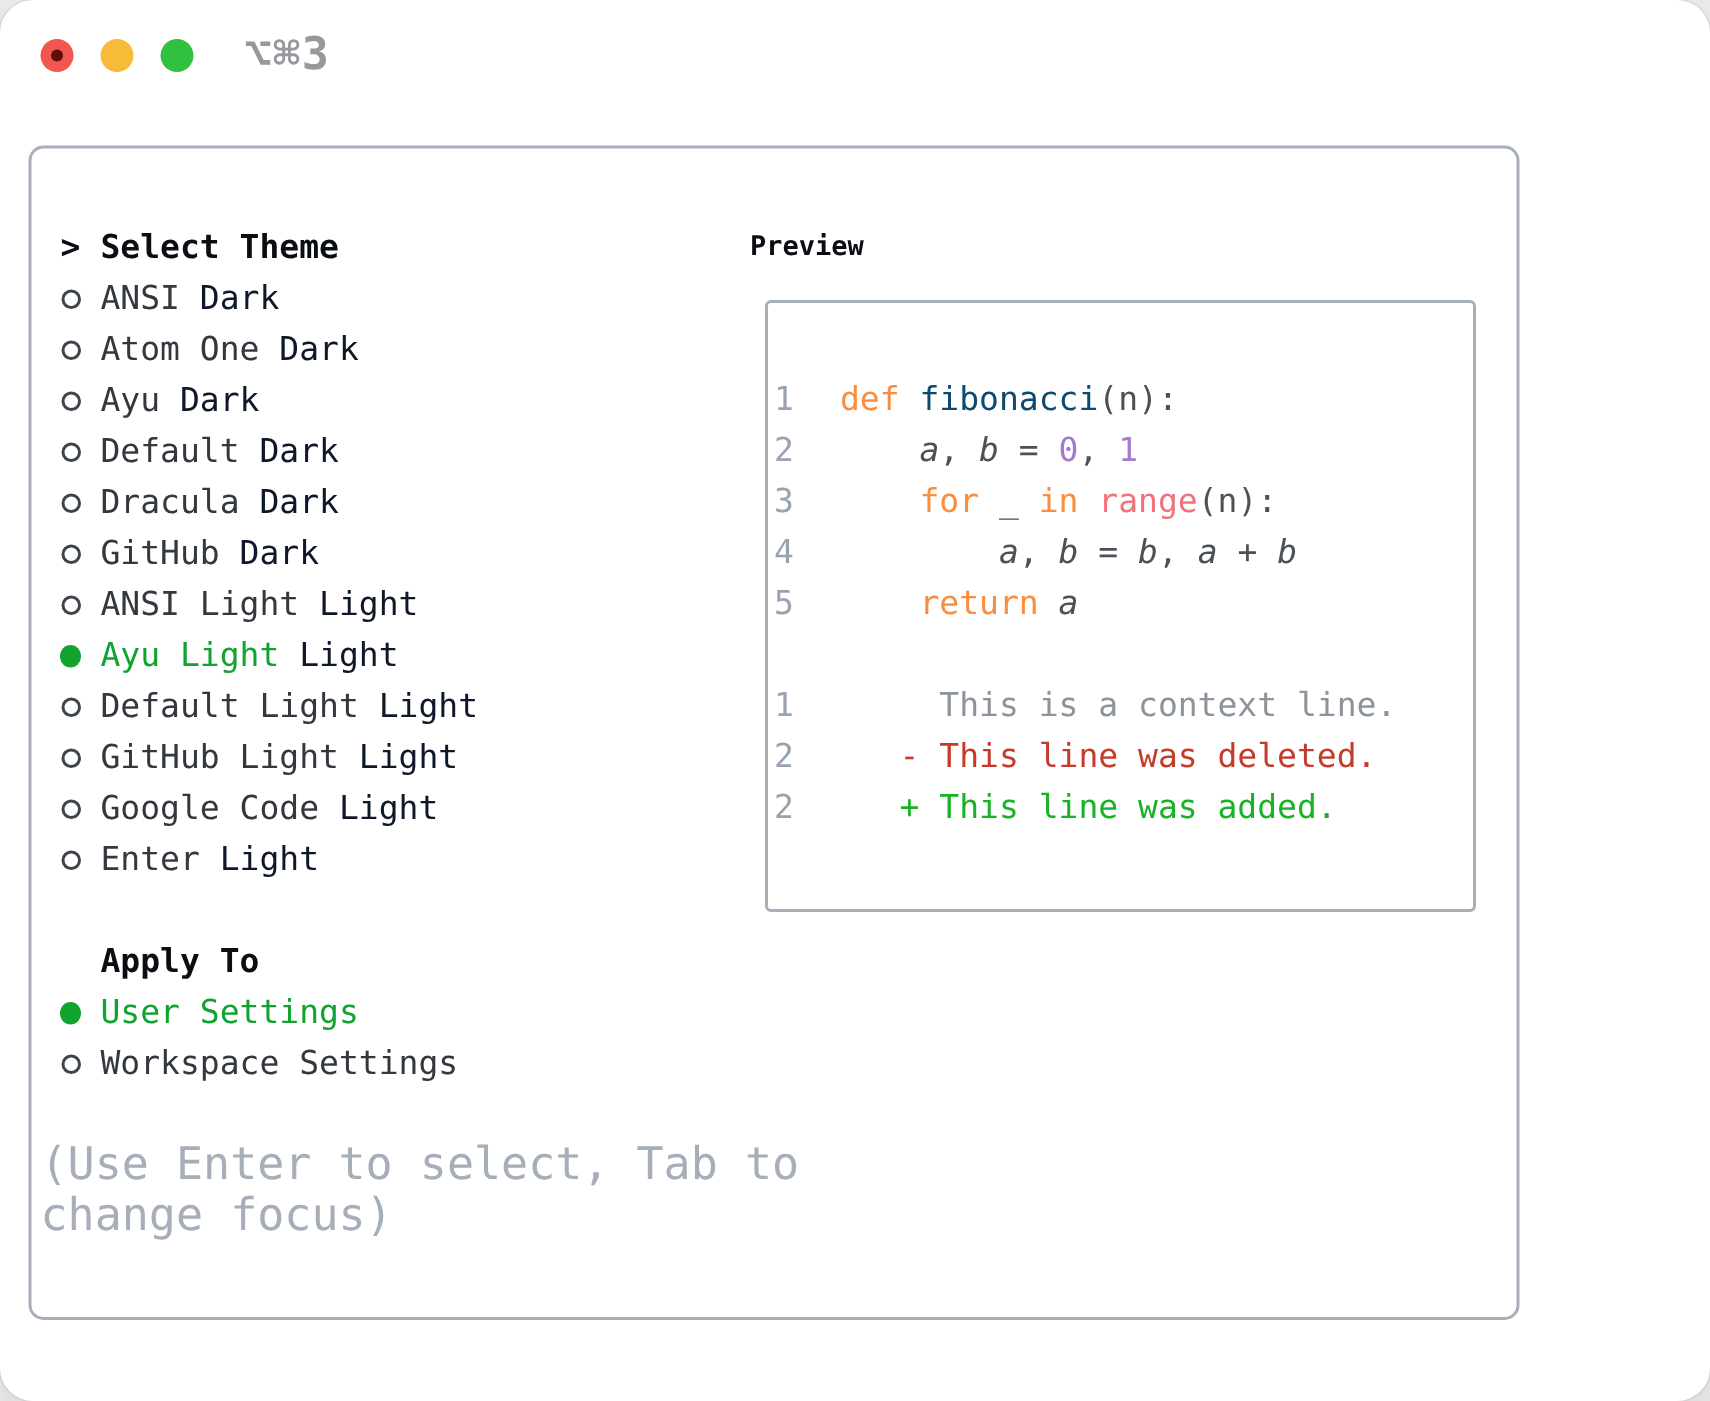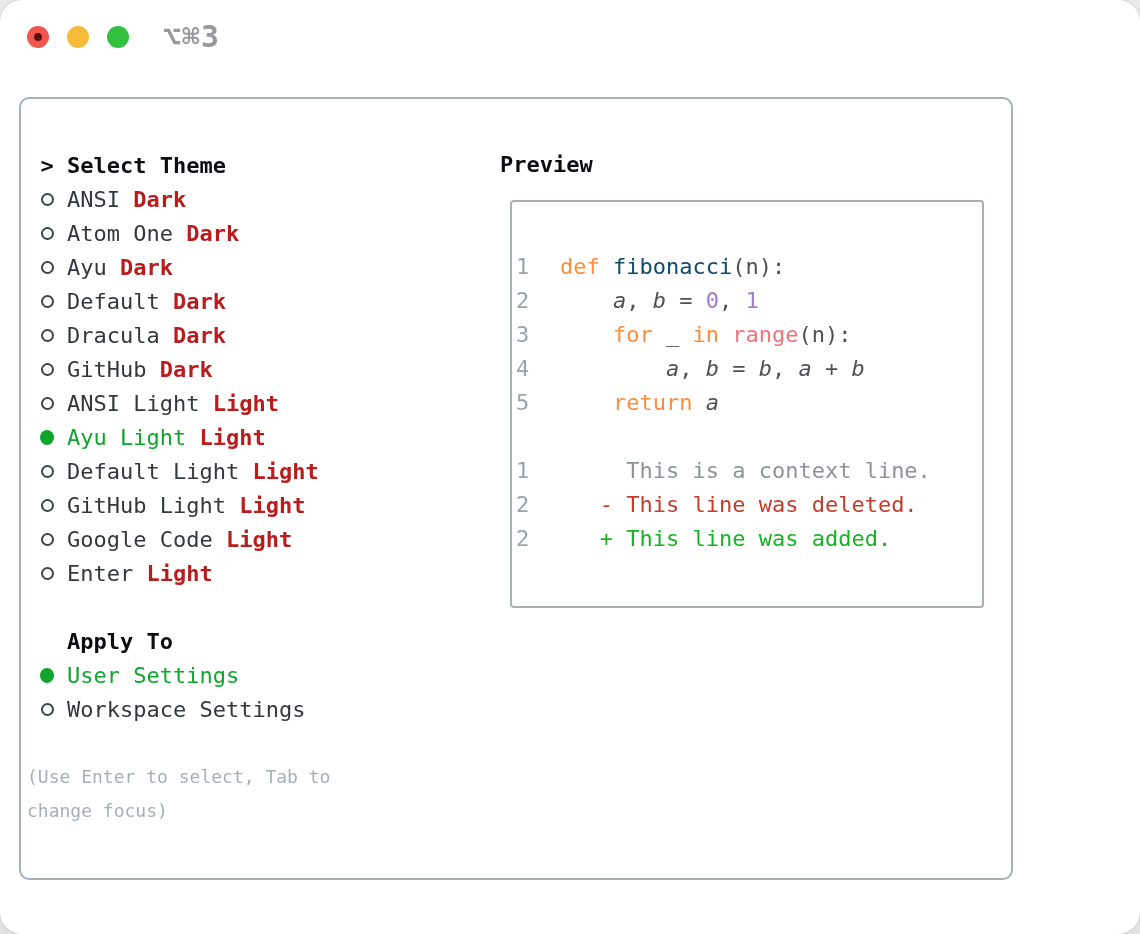--- a/index.html
+++ b/index.html
@@ -34,27 +34,27 @@
   
   .left-col { position:absolute; left:27px; top:148px; font-size:22px; }
   .row { display:flex; align-items:center; height:34px; white-space:pre; }
   .row.indented { padding-left:13px; }
   .marker-slot { width:14px; height:34px; display:flex; align-items:center; justify-content:center; margin-right:13px; flex:none; }
   .prompt { font-weight:bold; color:#0a0d12; }
   .ring { width:13px; height:13px; border:2px solid #3e444b; border-radius:50%; }
   .dot { width:15px; height:15px; background:#10a42f; border-radius:50%; }
   .hdr { font-weight:bold; color:#0a0d12;text-align:center; }
   .t-name { color:#33383f; }
-  .t-variant { color:#b91c1c;font-weight:bold; }
+  .t-variant { color:#0f172a; }
   .sel .t-name { color:#10a42f; }
-  .help-line { height:34px; line-height:34px; color:#a6aeba; font-size:18px; white-space:pre; }
+  .help-line { height:34px; line-height:34px; color:#a6aeba; font-size:30px; white-space:pre; }
   
   .preview-label {
     position:absolute; left:500px; top:148px; height:34px; line-height:34px;
-    font-size:22px; font-weight:bold; color:#0a0d12;
+    font-size:18px; font-weight:bold; color:#0a0d12;
   }
   .preview-box {
     position:absolute; left:510px; top:200px; width:474px; height:408px;
     border:2px solid #a7afba; border-radius:4px; background:#fff;
     padding:48px 0 0 4px; overflow:hidden;
   }
   .code-row { display:flex; height:34px; line-height:34px; font-size:22px; white-space:pre; }
   .gutter { width:44px; flex:none; color:#99a3af; }
   .code-content { white-space:pre; }
   .seg-default { color:#4c5157; }

